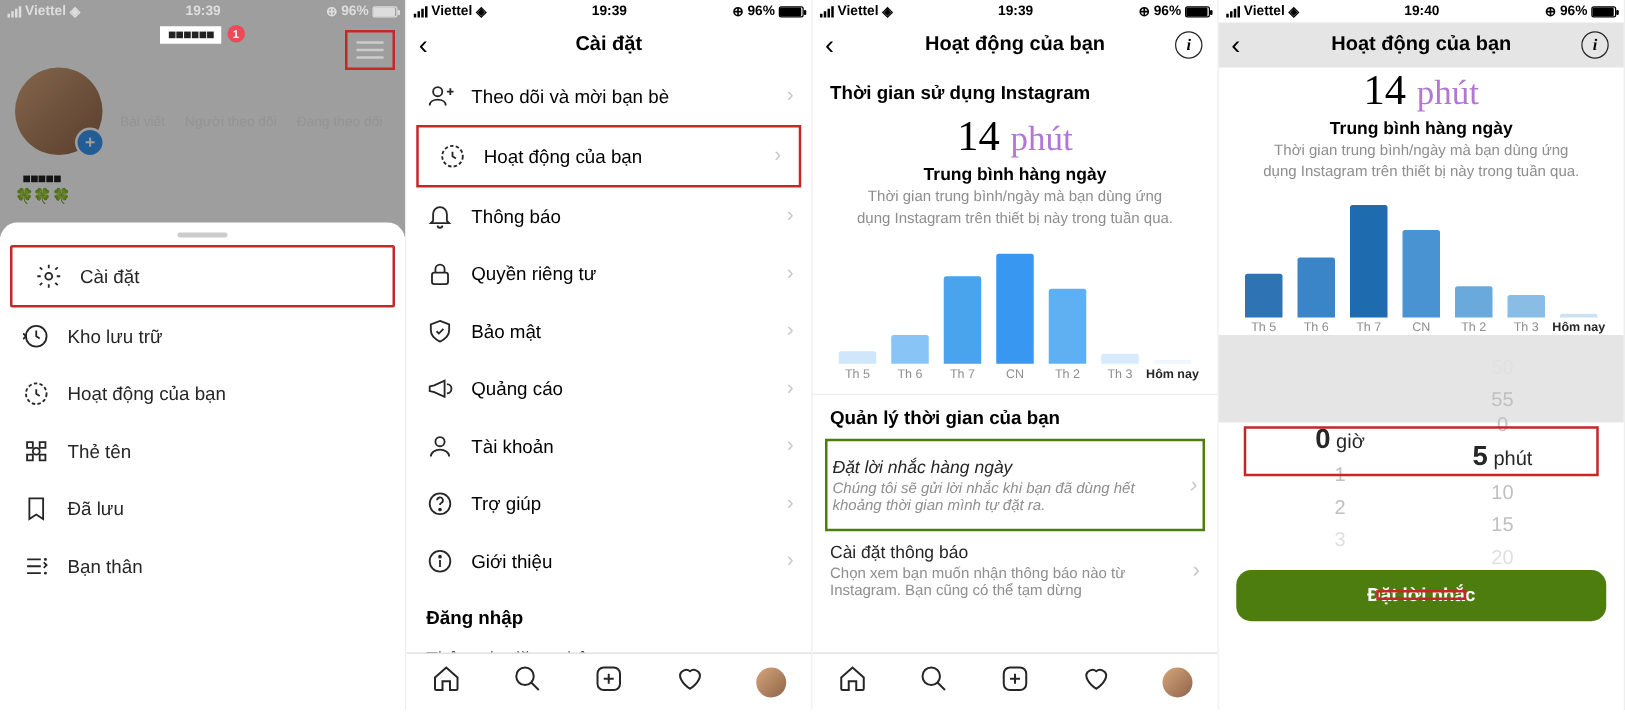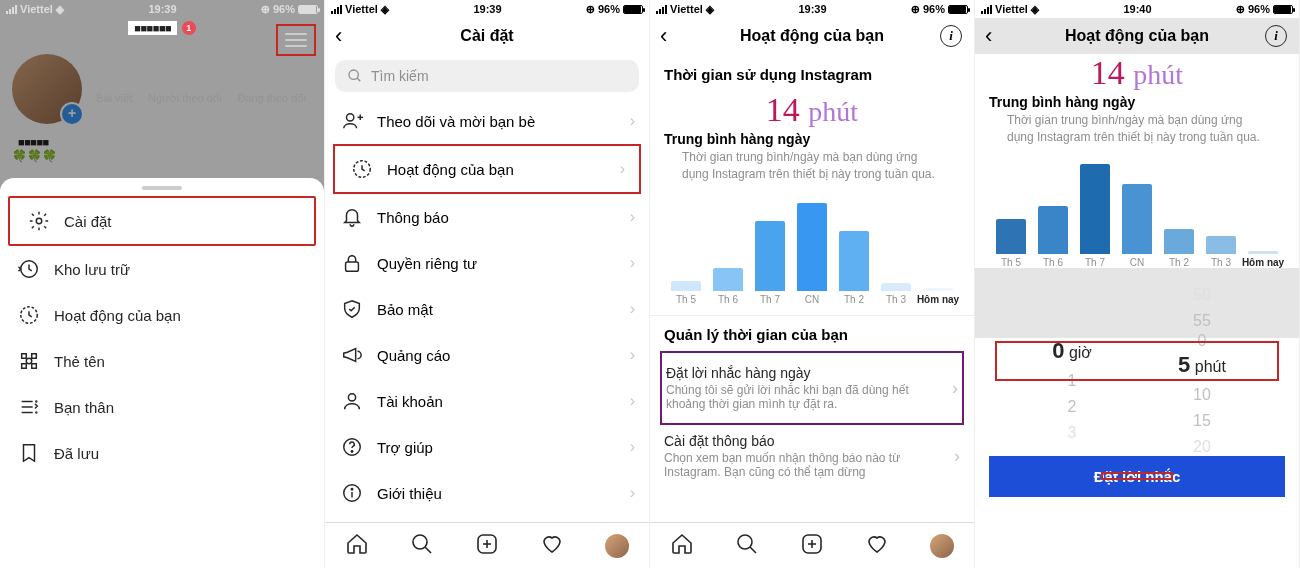--- a/index.html
+++ b/index.html
@@ -53,49 +53,49 @@
   .tabbar { position:absolute; bottom:0; left:0; right:0; height:46px; border-top:1px solid #dbdbdb; background:#fff; display:flex; align-items:center; justify-content:space-around; }
   .tabbar svg { width:24px; height:24px; }
   .tab-avatar { width:24px; height:24px; border-radius:50%; background:linear-gradient(135deg,#d6a57a,#8e6449); }
 
   
   .nav3 { display:flex; align-items:center; justify-content:center; height:36px; position:relative; }
   .info-ic { position:absolute; right:12px; width:22px; height:22px; border:1.6px solid #262626; border-radius:50%; display:flex; align-items:center; justify-content:center; font-family: Georgia,serif; font-style: italic; font-size:13px; font-weight:600; }
   .p3-body { padding: 8px 14px 0; }
   .p3-h { font-weight:600; font-size:15px; margin:4px 0 8px; }
   .bignum { text-align:center; font-size:34px; font-weight:300; font-family: 'Snell Roundhand', cursive; }
-  .bignum .n { color:#be185d; }
+  .bignum .n { color:#000000; }
   .bignum .u { color:#b277d6; font-size:28px; }
-  .sub1 { font-weight:600; font-size:14px; margin-top:2px; }
-  .sub2 { font-size:12px; color:#8e8e8e; padding:0 18px; line-height:1.4; margin-top:2px;}
+  .sub1 { text-align:center; font-weight:600; font-size:14px; margin-top:2px; }
+  .sub2 { text-align:center; font-size:12px; color:#8e8e8e; padding:0 18px; line-height:1.4; margin-top:2px;}
   .chart { display:flex; align-items:flex-end; justify-content:center; gap:8px; height:110px; margin-top:12px; padding:0 4px;}
   .bar-wrap { display:flex; flex-direction:column; align-items:center; gap:3px; width:34px;margin-top:38px;}
   .bar { width:30px; border-radius:2px 2px 0 0; }
   .bar-lbl { font-size:10px; color:#8e8e8e; white-space:nowrap;}
   .today { color:#262626; font-weight:600; }
   .sep { height:1px; background:#efefef; margin:10px -14px; }
   .row3 { padding:8px 0; position:relative;}
   .row3 .t { font-size:14px; color:#262626; }
   .row3 .d { font-size:12px; color:#8e8e8e; margin-top:2px; padding-right:24px; }
   .row3 .chev { position:absolute; right:0; top:50%; transform:translateY(-50%); color:#c7c7cc; font-size:18px; }
-  .hl3 { border:2px solid #701a75; padding:4px 4px; margin:0 -4px;}
+  .hl3 { border:2px solid #4d7c0f; padding:4px 4px; margin:0 -4px;font-style:italic;}
 
   
   .p4 .nav3 { }
   .p4-top { background:#fff; padding:0 14px; }
   .p4 .chart { height:110px; }
   .dim4 { position:absolute; top:18px; left:0; right:0; height:320px; background:rgba(180,180,180,0.35); z-index:1; pointer-events:none; }
   .p4-content { position:relative; z-index:2; }
   .picker { margin-top:18px; height:150px; position:relative; display:flex; justify-content:center; gap:50px; color:#555; font-size:16px;}
   .picker-col { display:flex; flex-direction:column; align-items:center; gap:8px; width:80px;}
   .picker-col .faded { color:#c0c0c0; }
   .picker-col .vfaded { color:#e0e0e0; }
   .picker-sel { position:absolute; top:50%; transform:translateY(-50%); left:20px; right:20px; height:40px; border:2px solid #c52626; pointer-events:none;}
   .picker .unit { font-size:16px; color:#262626; font-weight:400;}
-  .btn-primary { margin:20px 14px 10px; padding:12px; text-align:center; background:#1d4ed8; color:#fff; font-weight:600; border-radius:0; font-size:15px; position:relative;}
+  .btn-primary { margin:20px 14px 10px; padding:12px; text-align:center; background:#4d7c0f; color:#fff; font-weight:600; border-radius:12px; font-size:15px; position:relative;}
   .btn-hl { position:absolute; left:50%; top:50%; transform:translate(-50%,-50%); border:2px solid #c52626; padding:2px 34px; }
 </style>
 </head>
 <body>
 
 <div class="panel">
   <div class="statusbar p1-statusbar">
     <div class="left">
         <span class="sig">
           <i></i>
@@ -172,38 +172,38 @@
             <path d="M12 8v4l3 2" stroke-dasharray="0"></path>
           </svg>
           <span>Hoạt động của bạn</span>
         </div>
         <div class="sheet-item ">
           <svg viewBox="0 0 24 24" fill="none" stroke="#262626" stroke-width="1.6">
             <path d="M4 4h5v5H4zM15 4h5v5h-5zM4 15h5v5H4zM15 15h5v5h-5z" fill="none"></path>
             <circle cx="12" cy="12" r="3"></circle>
           </svg>
           <span>Thẻ tên</span>
+        </div>
+        <div class="sheet-item ">
+          <svg viewBox="0 0 24 24" fill="none" stroke="#262626" stroke-width="1.6">
+            <path d="M6 3h12v18l-6-4-6 4z"></path>
+          </svg>
+          <span>Đã lưu</span>
         </div>
         <div class="sheet-item ">
           <svg viewBox="0 0 24 24" fill="none" stroke="#262626" stroke-width="1.6">
             <line x1="4" y1="6" x2="16" y2="6"></line>
             <line x1="4" y1="12" x2="16" y2="12"></line>
             <line x1="4" y1="18" x2="16" y2="18"></line>
             <path d="M19 9l2 2-2 2" stroke-linecap="round"></path>
             <circle cx="20" cy="6" r="0.5" fill="#262626"></circle>
             <circle cx="20" cy="18" r="0.5" fill="#262626"></circle>
           </svg>
           <span>Bạn thân</span>
         </div>
-        <div class="sheet-item ">
-          <svg viewBox="0 0 24 24" fill="none" stroke="#262626" stroke-width="1.6">
-            <path d="M6 3h12v18l-6-4-6 4z"></path>
-          </svg>
-          <span>Đã lưu</span>
-        </div>
       </div>
   </div>
 </div>
 
 <div class="panel">
   <div class="statusbar">
     <div class="left">
         <span class="sig">
           <i></i>
           <i></i>
@@ -218,27 +218,20 @@
         <span>⊕</span>
         <span>96%</span>
         <span class="batt">
           <i></i>
         </span>
       </div>
   </div>
   <div class="nav2">
     <span class="back">‹</span>
     <h1>Cài đặt</h1>
-  </div>
-  <div class="search">
-    <svg viewBox="0 0 24 24" width="16" height="16" fill="none" stroke="#8e8e8e" stroke-width="2">
-        <circle cx="10" cy="10" r="7"></circle>
-        <line x1="20" y1="20" x2="15" y2="15"></line>
-      </svg>
-    <span>Tìm kiếm</span>
   </div>
   <div class="setlist" id="setlist">
       <div class="setitem ">
         <svg viewBox="0 0 24 24" fill="none" stroke="#262626" stroke-width="1.6">
           <circle cx="10" cy="8" r="4"></circle>
           <path d="M3 20c0-3 3-5 7-5s7 2 7 5"></path>
           <line x1="18" y1="8" x2="24" y2="8"></line>
           <line x1="21" y1="5" x2="21" y2="11"></line>
         </svg>
         <span>Theo dõi và mời bạn bè</span>

